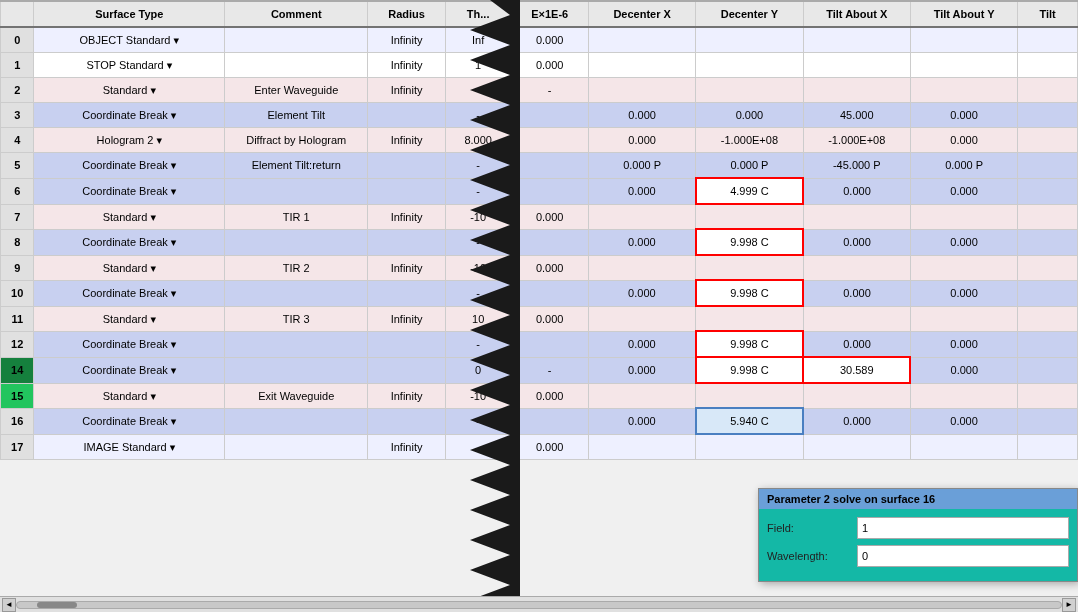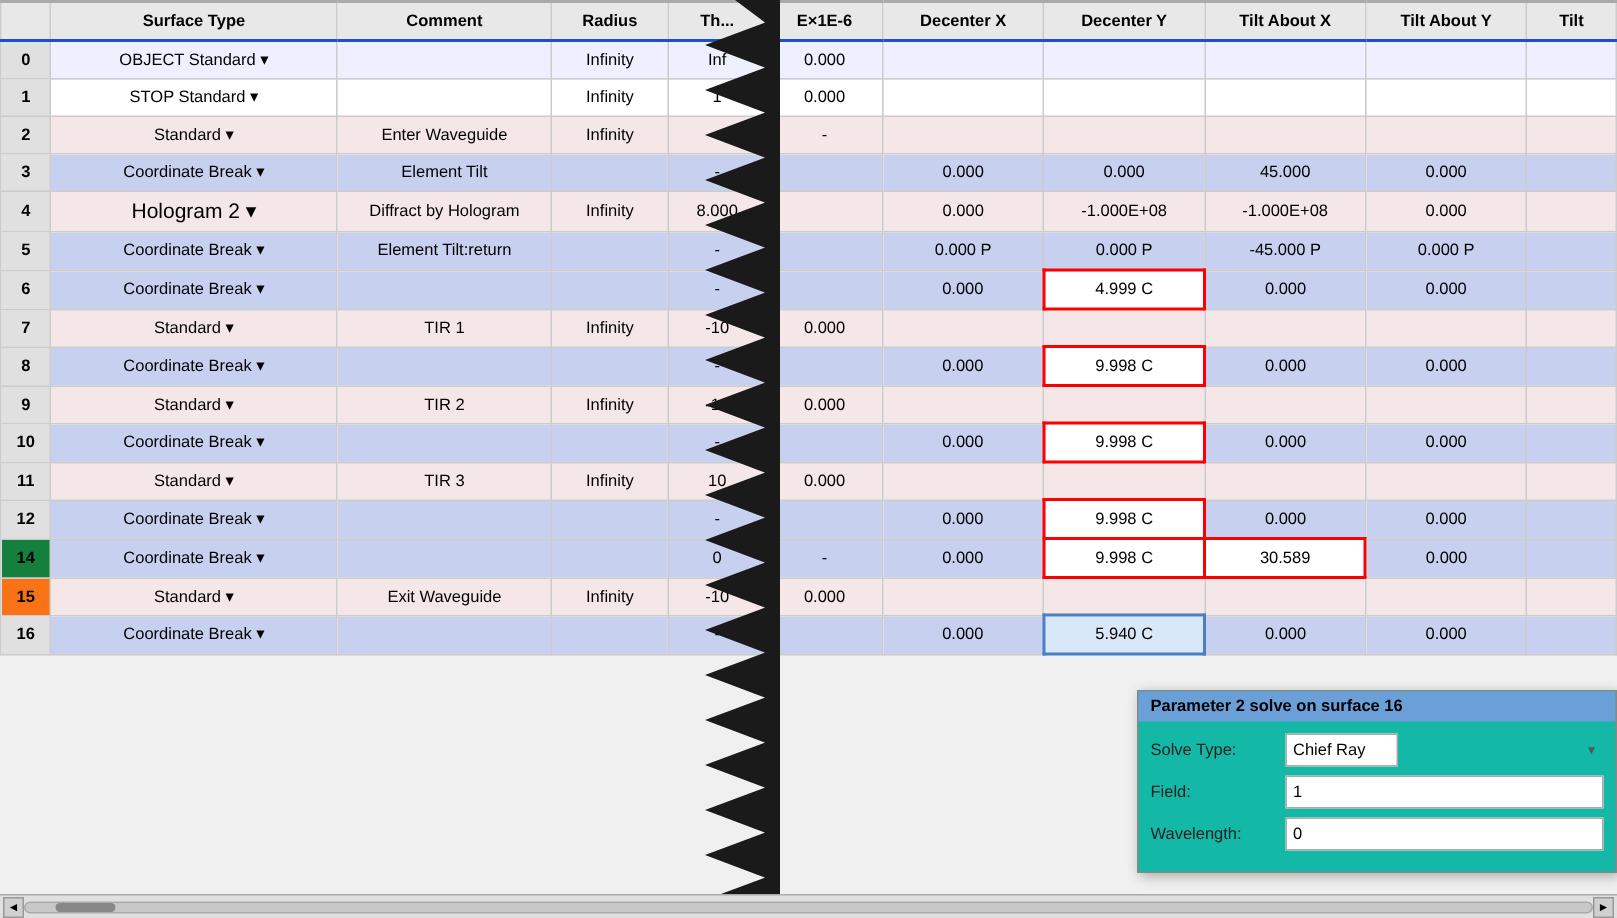--- a/index.html
+++ b/index.html
@@ -35,21 +35,21 @@
       overflow: hidden;
       text-overflow: ellipsis;
       height: 22px;
       line-height: 20px;
     }
     th {
       background: #e8e8e8;
       font-weight: bold;
       text-align: center;
       border-top: 2px solid #aaa;
-      border-bottom: 2px solid #1d4ed8;
+      border-bottom: 2px solid #737373;
     }
     td {
       text-align: center;
     }
     td:first-child {
       background: #e8e8e8;
       font-weight: bold;
       text-align: center;
     }
     .row-even { background: #ffffff; }
@@ -273,21 +273,21 @@
             <td>-</td>
             <td></td>
             <td>0.000</td>
             <td>0.000</td>
             <td>45.000</td>
             <td>0.000</td>
             <td></td>
           </tr>
           <tr class="row-pink">
             <td style="background: rgb(224, 224, 224); font-weight: bold;">4</td>
-            <td><span style="font-size:14px">Hologram 2 ▾</span></td>
+            <td><span style="font-size:11px">Hologram 2 ▾</span></td>
             <td>Diffract by Hologram</td>
             <td>Infinity</td>
             <td>8.000</td>
             <td></td>
             <td>0.000</td>
             <td>-1.000E+08</td>
             <td>-1.000E+08</td>
             <td>0.000</td>
             <td></td>
           </tr>
@@ -402,21 +402,21 @@
             <td></td>
             <td>0</td>
             <td>-</td>
             <td>0.000</td>
             <td class="cell-with-border">9.998 C</td>
             <td class="cell-with-border">30.589</td>
             <td>0.000</td>
             <td></td>
           </tr>
           <tr class="row-pink">
-            <td style="background: #f97316; font-weight: bold;">15</td>
+            <td style="background: #22c55e; font-weight: bold;">15</td>
             <td><span style="font-size:11px">Standard ▾</span></td>
             <td>Exit Waveguide</td>
             <td>Infinity</td>
             <td>-10</td>
             <td>0.000</td>
             <td></td>
             <td></td>
             <td></td>
             <td></td>
             <td></td>
@@ -425,51 +425,53 @@
             <td style="background: rgb(224, 224, 224); font-weight: bold;">16</td>
             <td><span style="font-size:11px">Coordinate Break ▾</span></td>
             <td></td>
             <td></td>
             <td>-</td>
             <td></td>
             <td>0.000</td>
             <td class="cell-active">5.940 C</td>
             <td>0.000</td>
             <td>0.000</td>
+            <td></td>
+          </tr>
+          <tr class="row-odd">
+            <td style="background: rgb(224, 224, 224); font-weight: bold;">17</td>
+            <td><span style="font-size:11px">IMAGE Standard ▾</span></td>
+            <td></td>
+            <td>Infinity</td>
+            <td></td>
+            <td>0.000</td>
+            <td></td>
+            <td></td>
+            <td></td>
+            <td></td>
             <td></td>
           </tr>
         </tbody>
     </table>
 
     <div class="zigzag-overlay"></div>
   </div>
 
   <div class="scrollbar-area">
     <div class="scroll-btn">◄</div>
     <div class="scrollbar-track">
       <div class="scrollbar-thumb"></div>
     </div>
     <div class="scroll-btn">►</div>
   </div>
 
   <div class="popup-container">
     <div class="popup-title">Parameter 2 solve on surface 16</div>
     <div class="popup-body">
       <div class="popup-row">
-        <span class="popup-label">Solve Type:</span>
-        <div class="select-wrapper">
-          <select class="popup-select">
-            <option>Chief Ray</option>
-            <option>Marginal Ray</option>
-            <option>Edge Ray</option>
-            <option>Fixed</option>
-          </select>
-        </div>
-      </div>
-      <div class="popup-row">
         <span class="popup-label">Field:</span>
         <input class="popup-input" type="text" value="1" style="">
       </div>
       <div class="popup-row">
         <span class="popup-label">Wavelength:</span>
         <input class="popup-input" type="text" value="0" style="">
       </div>
     </div>
   </div>
 </div>

